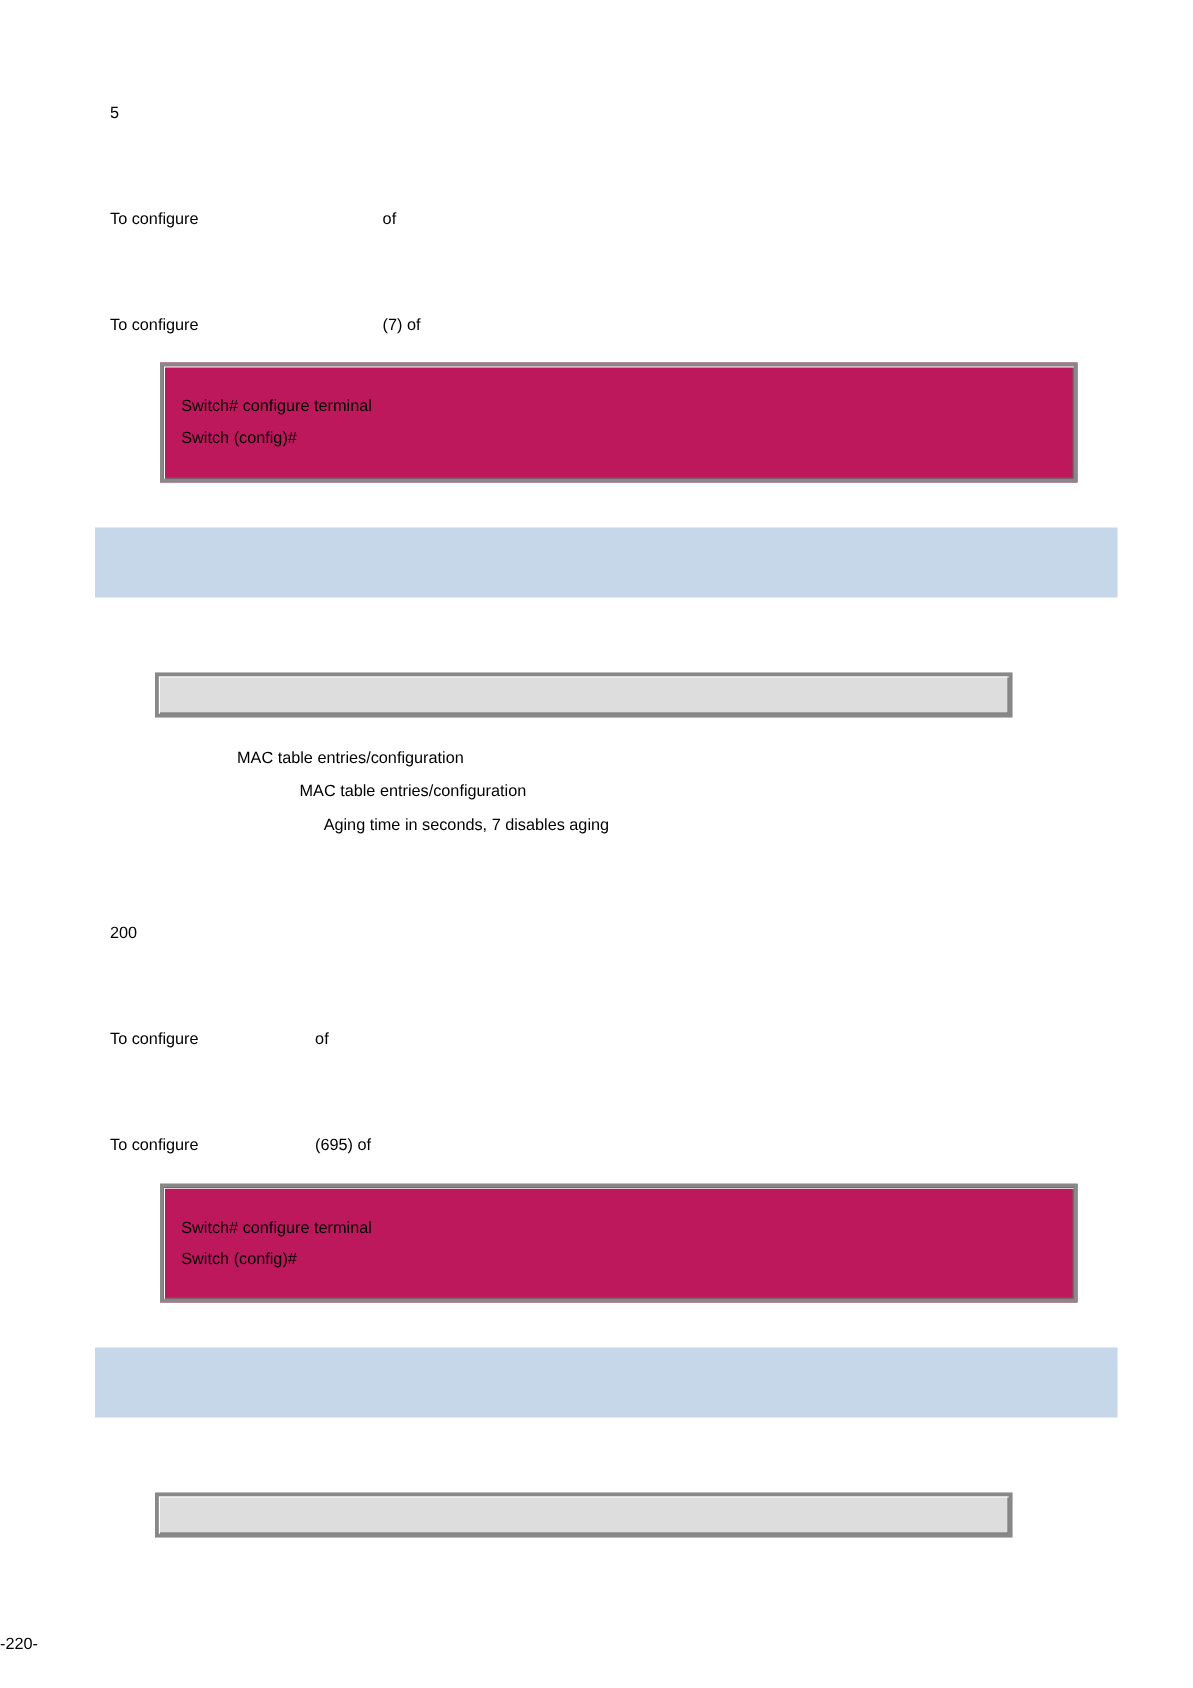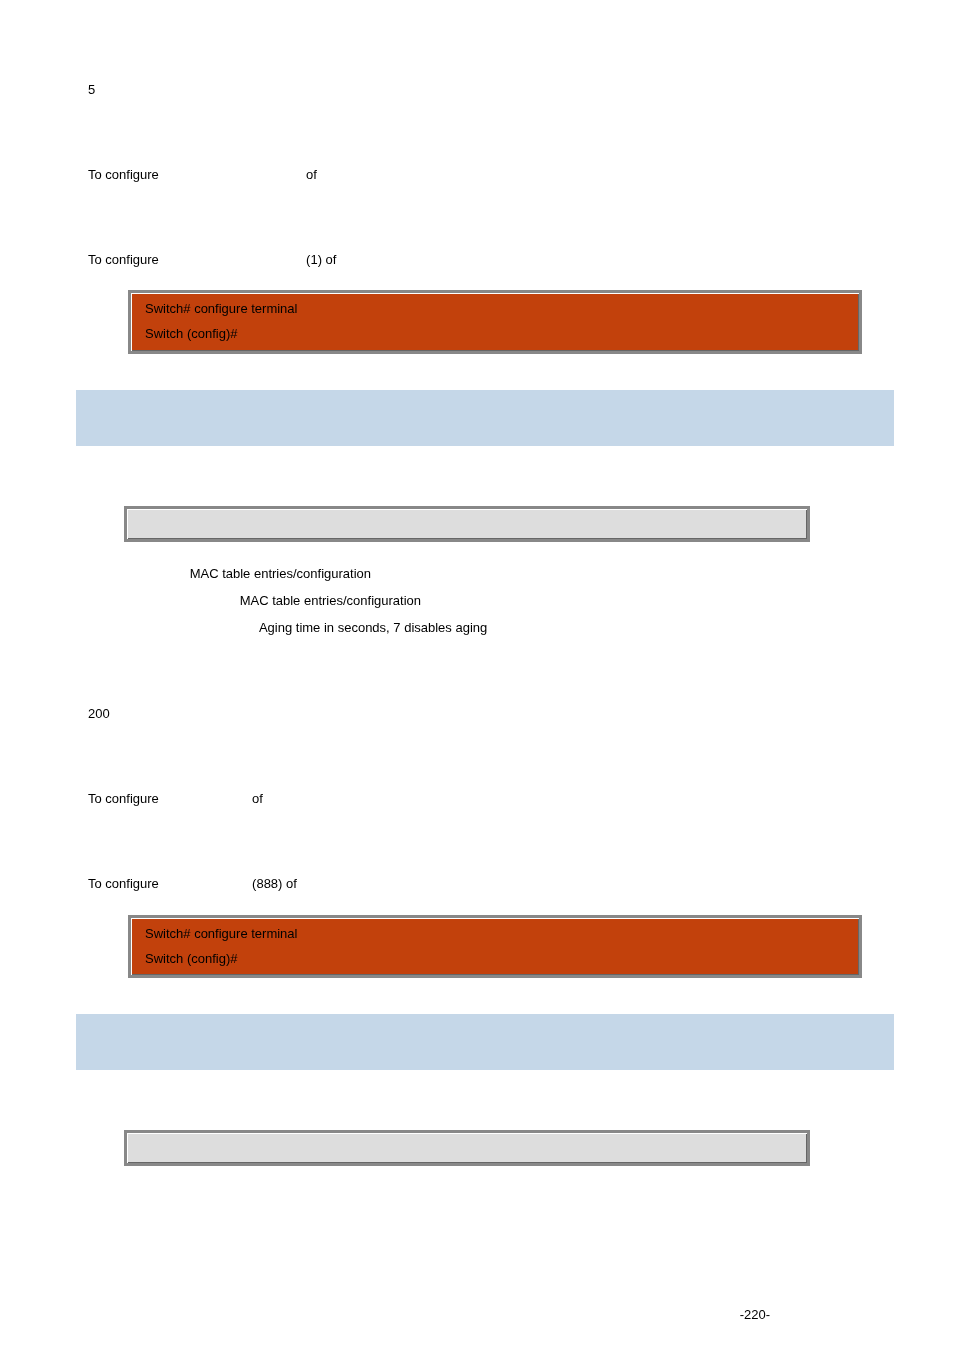--- a/index.html
+++ b/index.html
@@ -12,23 +12,23 @@
   color:#000;
   position:relative;
   box-sizing:border-box;
   padding:60px 72px 0 88px;
   line-height:1.6;
 }
 .para{margin:20px 0}
 .code-box{
   margin:8px 20px 4px 40px;
   border:3px solid #888;
-  background:#c2410c;
+  background:#be185d;
   box-shadow:inset 1px 1px 0 #fff, inset -1px -1px 0 #666;
-  padding:4px 14px;
+  padding:20px 14px;
   font-size:13px;
 }
 .code-box div{padding:2px 0}
 .section-band{
   margin:36px -12px 24px -12px;
   height:56px;
   background:#c5d7e8;
 }
 .syntax-box{
   margin:12px 0 6px 36px;
@@ -37,21 +37,21 @@
   box-shadow:inset 1px 1px 0 #fff, inset -1px -1px 0 #666;
   height:30px;
   width:680px;
 }
 .kv-line{margin:6px 0 6px 20px}
 .footer{
   position:absolute;
   bottom:24px;
   left:0;
   width:770px;
-  text-align:right;
+  text-align:left;
   font-size:13px;
 }
 .gap-sm{height:10px}
 .gap-md{height:24px}
 .gap-lg{height:40px}
 </style>
 </head>
 <body>
 
 <div class="para">5</div>
@@ -62,21 +62,21 @@
   <span>To configure</span>
   <span style="display:inline-block;width:140px"></span>
   <span>of</span>
 </div>
 
 <div class="gap-md"></div>
 
 <div class="para">
   <span>To configure</span>
   <span style="display:inline-block;width:140px"></span>
-  <span>(1) of</span>
+  <span>(7) of</span>
 </div>
 
 <div class="code-box">
   <div>Switch# configure terminal</div>
   <div>Switch (config)#</div>
 </div>
 
 <div class="section-band"></div>
 
 <div class="gap-md"></div>
@@ -108,21 +108,21 @@
   <span>To configure</span>
   <span style="display:inline-block;width:86px"></span>
   <span>of</span>
 </div>
 
 <div class="gap-md"></div>
 
 <div class="para">
   <span>To configure</span>
   <span style="display:inline-block;width:86px"></span>
-  <span>(888) of</span>
+  <span>(695) of</span>
 </div>
 
 <div class="code-box">
   <div>Switch# configure terminal</div>
   <div>Switch (config)#</div>
 </div>
 
 <div class="section-band"></div>
 
 <div class="gap-md"></div>

